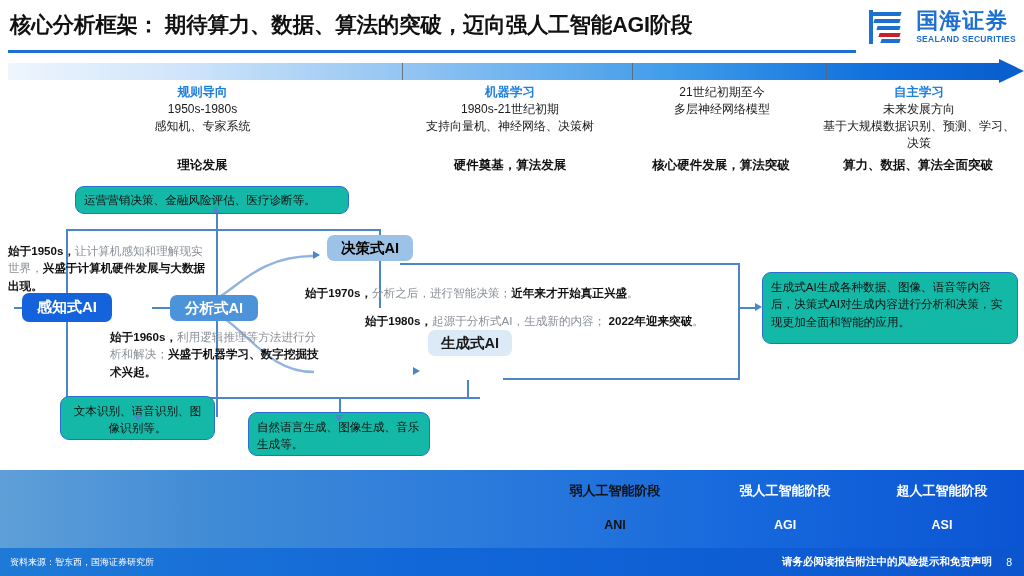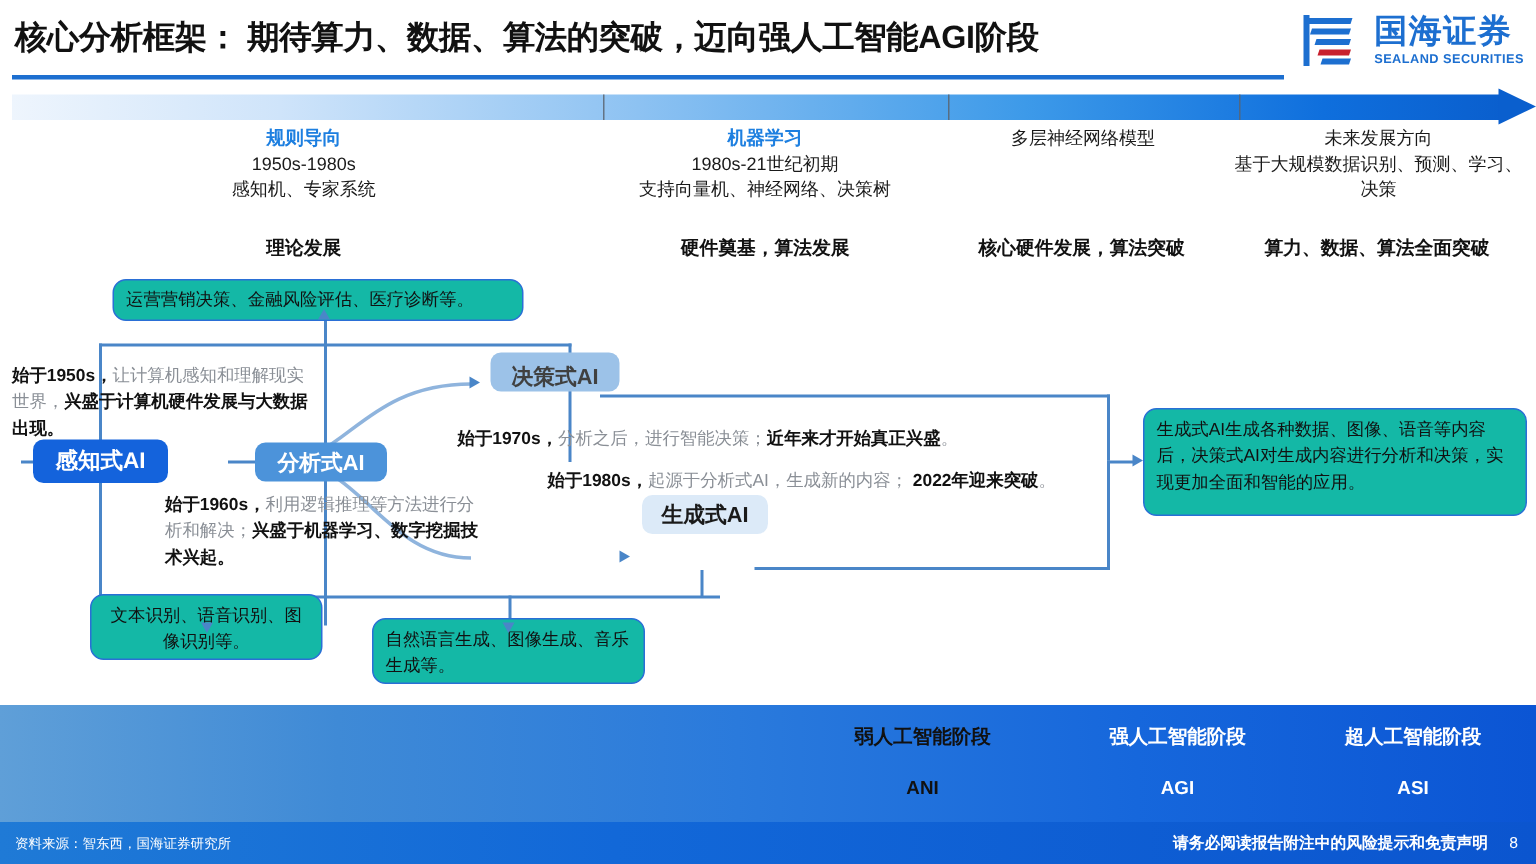--- a/index.html
+++ b/index.html
@@ -63,21 +63,21 @@
 
   
   .diagram { position:absolute; left:0; top:180px; width:1024px; height:290px; }
   .conn { position:absolute; }
   .node {
     position:absolute; display:flex; align-items:center; justify-content:center;
     border-radius:7px; font-weight:bold; white-space:nowrap; z-index:5;
   }
   .node-dark  { background:#1463DC; color:#fff; }
   .node-mid   { background:#4C93DA; color:#fff; }
-  .node-light { background:#9CC2E8; color:#404040;align-items:flex-end; }
+  .node-light { background:#9CC2E8; color:#000000; }
   .node-pale  { background:#DCEAF8; color:#1a1a1a; }
 
   .cbox {
     position:absolute; border:1.3px solid #2a6fd6; border-radius:9px;
     background:#14b8a6; color:#111; font-size:11.6px; line-height:1.5;
     padding:5px 8px; z-index:4;
   }
 
   .note { position:absolute; font-size:11.6px; line-height:1.5; z-index:6; }
   .note b { font-weight:bold; color:#111; }
@@ -142,23 +142,25 @@
     <div class="tl-name">规则导向</div>
     <div class="tl-era">1950s-1980s</div>
     <div class="tl-desc">感知机、专家系统</div>
   </div>
   <div class="tl-col" style="left:395px; top:84px; width:230px;">
     <div class="tl-name">机器学习</div>
     <div class="tl-era">1980s-21世纪初期</div>
     <div class="tl-desc">支持向量机、神经网络、决策树</div>
   </div>
   <div class="tl-col" style="left:627px; top:84px; width:190px;">
+    <div class="tl-era">21世纪初期至今</div>
     <div class="tl-desc">多层神经网络模型</div>
   </div>
   <div class="tl-col" style="left:820px; top:84px; width:198px;">
+    <div class="tl-name">自主学习</div>
     <div class="tl-era">未来发展方向</div>
     <div class="tl-desc">基于大规模数据识别、预测、学习、决策</div>
   </div>
 
   <div class="tl-bold" style="left:95px;  top:157px; width:215px;">理论发展</div>
   <div class="tl-bold" style="left:395px; top:157px; width:230px;">硬件奠基，算法发展</div>
   <div class="tl-bold" style="left:622px; top:157px; width:198px;">核心硬件发展，算法突破</div>
   <div class="tl-bold" style="left:818px; top:157px; width:200px;">算力、数据、算法全面突破</div>
 
   <div class="diagram">

